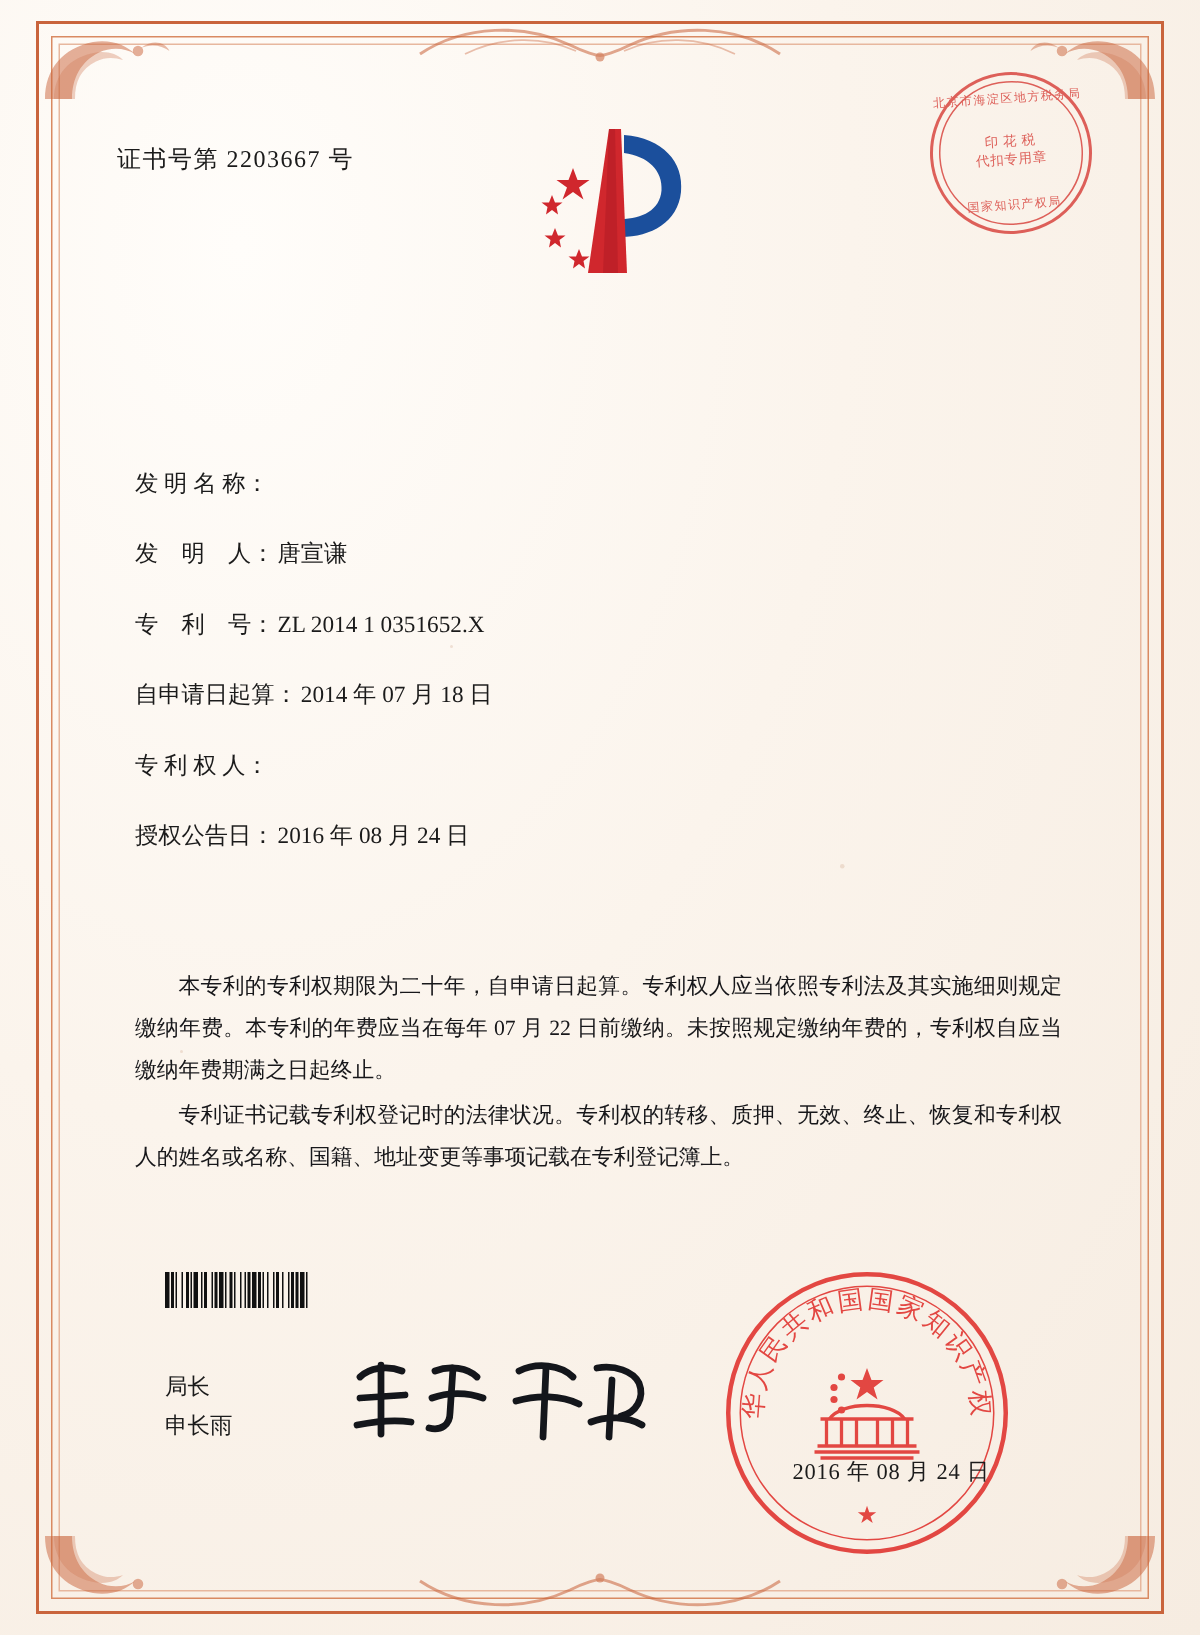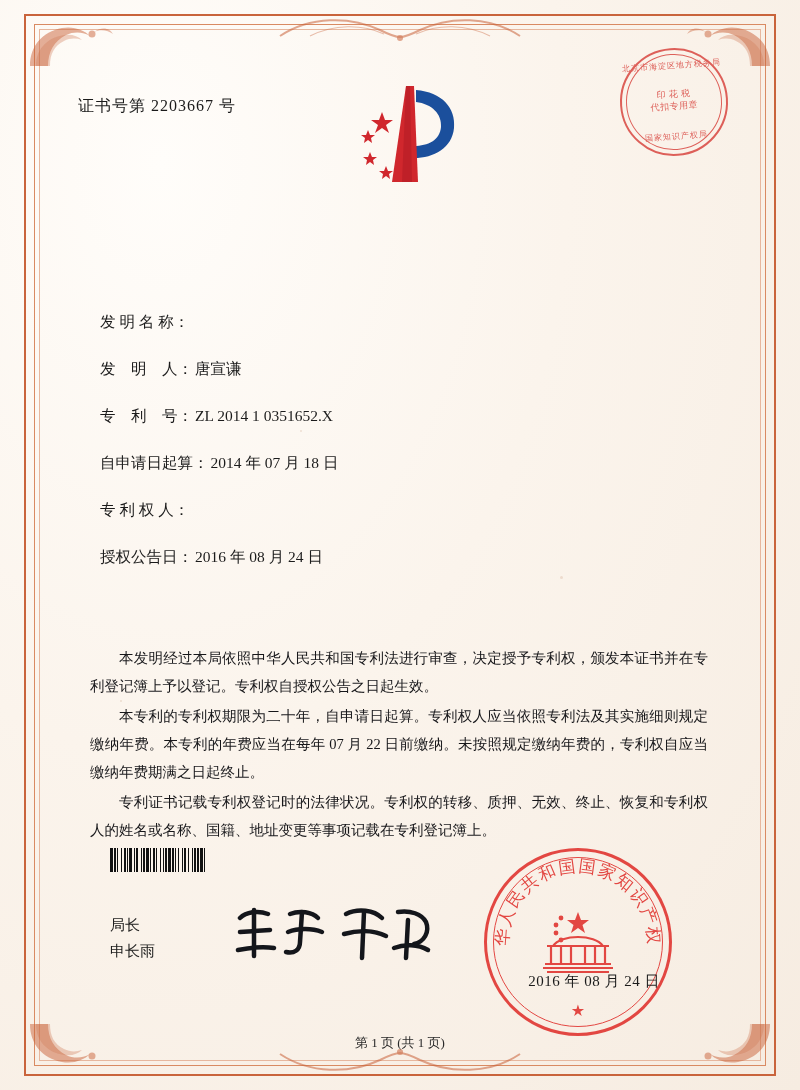--- a/index.html
+++ b/index.html
@@ -143,21 +143,20 @@
     text-indent: 14px;
     font-family: "Liberation Serif", "DejaVu Serif", serif;
   }
 
   
   .fields {
     position: absolute;
     left: 90px;
     top: 312px;
     width: 620px;
-    margin-left: 10px;
   }
   .field-row {
     display: flex;
     align-items: baseline;
     margin-bottom: 26px;
     font-size: 15.5px;
     color: #1b1b1b;
   }
   .field-label {
     white-space: pre;
@@ -392,21 +391,20 @@
       <span class="field-label">专 利 权 人：</span>
     </div>
 
     <div class="field-row">
       <span class="field-label">授权公告日：</span>
       <span class="field-value">2016 年 08 月 24 日</span>
     </div>
   </div>
 
   <div class="paragraphs">
-    <p>本发明经过本局依照中华人民共和国专利法进行审查，决定授予专利权，颁发本证书并在专利登记簿上予以登记。专利权自授权公告之日起生效。</p>
     <p>本专利的专利权期限为二十年，自申请日起算。专利权人应当依照专利法及其实施细则规定缴纳年费。本专利的年费应当在每年 07 月 22 日前缴纳。未按照规定缴纳年费的，专利权自应当缴纳年费期满之日起终止。</p>
     <p>专利证书记载专利权登记时的法律状况。专利权的转移、质押、无效、终止、恢复和专利权人的姓名或名称、国籍、地址变更等事项记载在专利登记簿上。</p>
   </div>
 
   <div class="barcode" id="barcode">
       <i style="width:3px"></i>
       <i style="width:1px;background:transparent"></i>
       <i style="width:2px"></i>
       <i style="width:1px;background:transparent"></i>
       <i style="width:1px"></i>
@@ -522,18 +520,17 @@
           <circle cx="19" cy="27" r="2.4"></circle>
           <circle cx="24" cy="34" r="2.4"></circle>
         </g>
       </svg>
     </div>
     <div class="star">★</div>
   </div>
 
   <div class="issue-date-overlay">2016 年 08 月 24 日</div>
 
-  <div class="page-footer">第 1 页 (共 1 页)</div>
 
   <div class="speckle" style="left:560px;top:576px;width:3px;height:3px;"></div>
   <div class="speckle" style="left:300px;top:430px;width:2px;height:2px;"></div>
   <div class="speckle" style="left:120px;top:700px;width:2px;height:2px;"></div>
 </div>
 
 </body></html>

